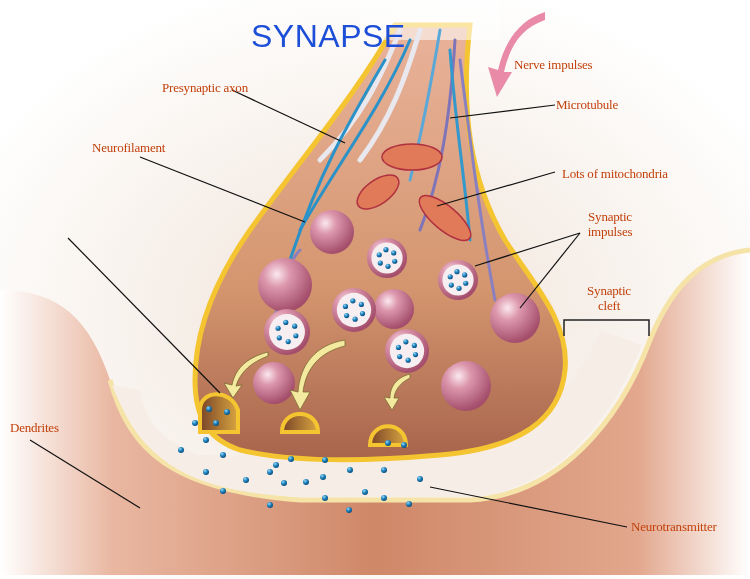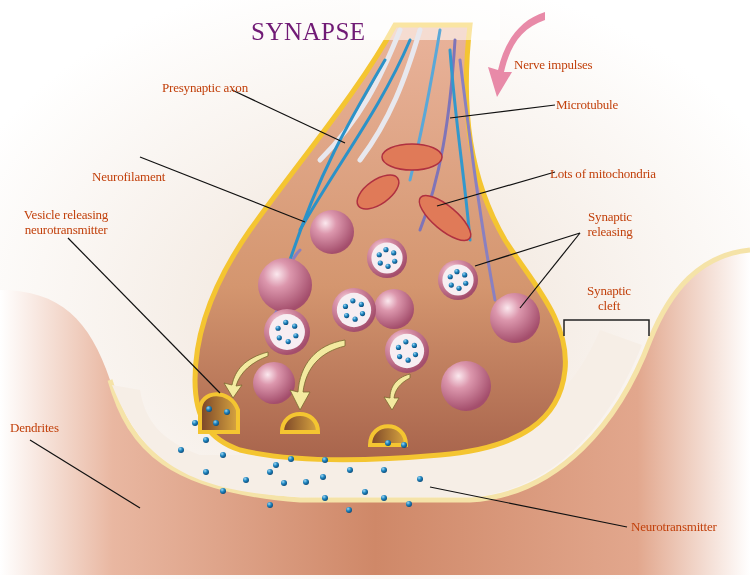--- a/index.html
+++ b/index.html
@@ -1,19 +1,19 @@
 <!DOCTYPE html>
 <html><head>
 <meta charset="utf-8">
 <style>
   html,body{margin:0;padding:0;background:#fff;}
   #stage{position:relative;width:750px;height:579px;overflow:hidden;background:#fff;}
   svg{position:absolute;left:0;top:0;}
   .lbl{position:absolute;font-family:Liberation Serif, serif;font-size:13px;color:#c2410c;white-space:nowrap;line-height:15px;letter-spacing:-0.2px;}
-  .title{position:absolute;font-family:Liberation Serif, serif;font-size:25px;color:#701a75;letter-spacing:0.5px;}
+  .title{position:absolute;font-family:Liberation Sans, sans-serif;font-size:32px;color:#1d4ed8;letter-spacing:0.5px;}
   .c{text-align:center;}
 </style>
 </head>
 <body>
 
 <div id="stage">
 <svg width="750" height="579" viewBox="0 0 750 579">
   <defs>
     <radialGradient id="bgGlow" cx="0.5" cy="0.55" r="0.6">
       <stop offset="0" stop-color="#efe2d6"></stop>
@@ -193,29 +193,25 @@
     <line x1="68" y1="238" x2="220" y2="393"></line>
     <line x1="30" y1="440" x2="140" y2="508"></line>
     <line x1="430" y1="487" x2="627" y2="527"></line>
   </g>
 </svg>
 
 <div class="title" style="left:251px;top:18px;">SYNAPSE</div>
 <div class="lbl" style="left:162px;top:80px;">Presynaptic axon</div>
 <div class="lbl" style="left:514px;top:57px;">Nerve impulses</div>
 <div class="lbl" style="left:556px;top:97px;">Microtubule</div>
-<div class="lbl" style="left:92px;top:140px;margin-top:29px;">Neurofilament</div>
-<div class="lbl" style="left:550px;top:166px;">Lots of mitochondria</div>
-<div class="lbl c" style="left:6px;top:207px;width:120px;">
-  <div>Vesicle releasing</div>
-  <div>neurotransmitter</div>
-</div>
+<div class="lbl" style="left:92px;top:140px;">Neurofilament</div>
+<div class="lbl" style="left:562px;top:166px;">Lots of mitochondria</div>
 <div class="lbl c" style="left:578px;top:209px;width:64px;">
   <div>Synaptic</div>
-  <div>releasing</div>
+  <div>impulses</div>
 </div>
 <div class="lbl c" style="left:577px;top:283px;width:64px;">
   <div>Synaptic</div>
   <div>cleft</div>
 </div>
 <div class="lbl" style="left:10px;top:420px;">Dendrites</div>
 <div class="lbl" style="left:631px;top:519px;">Neurotransmitter</div>
 </div>
 
 </body></html>

